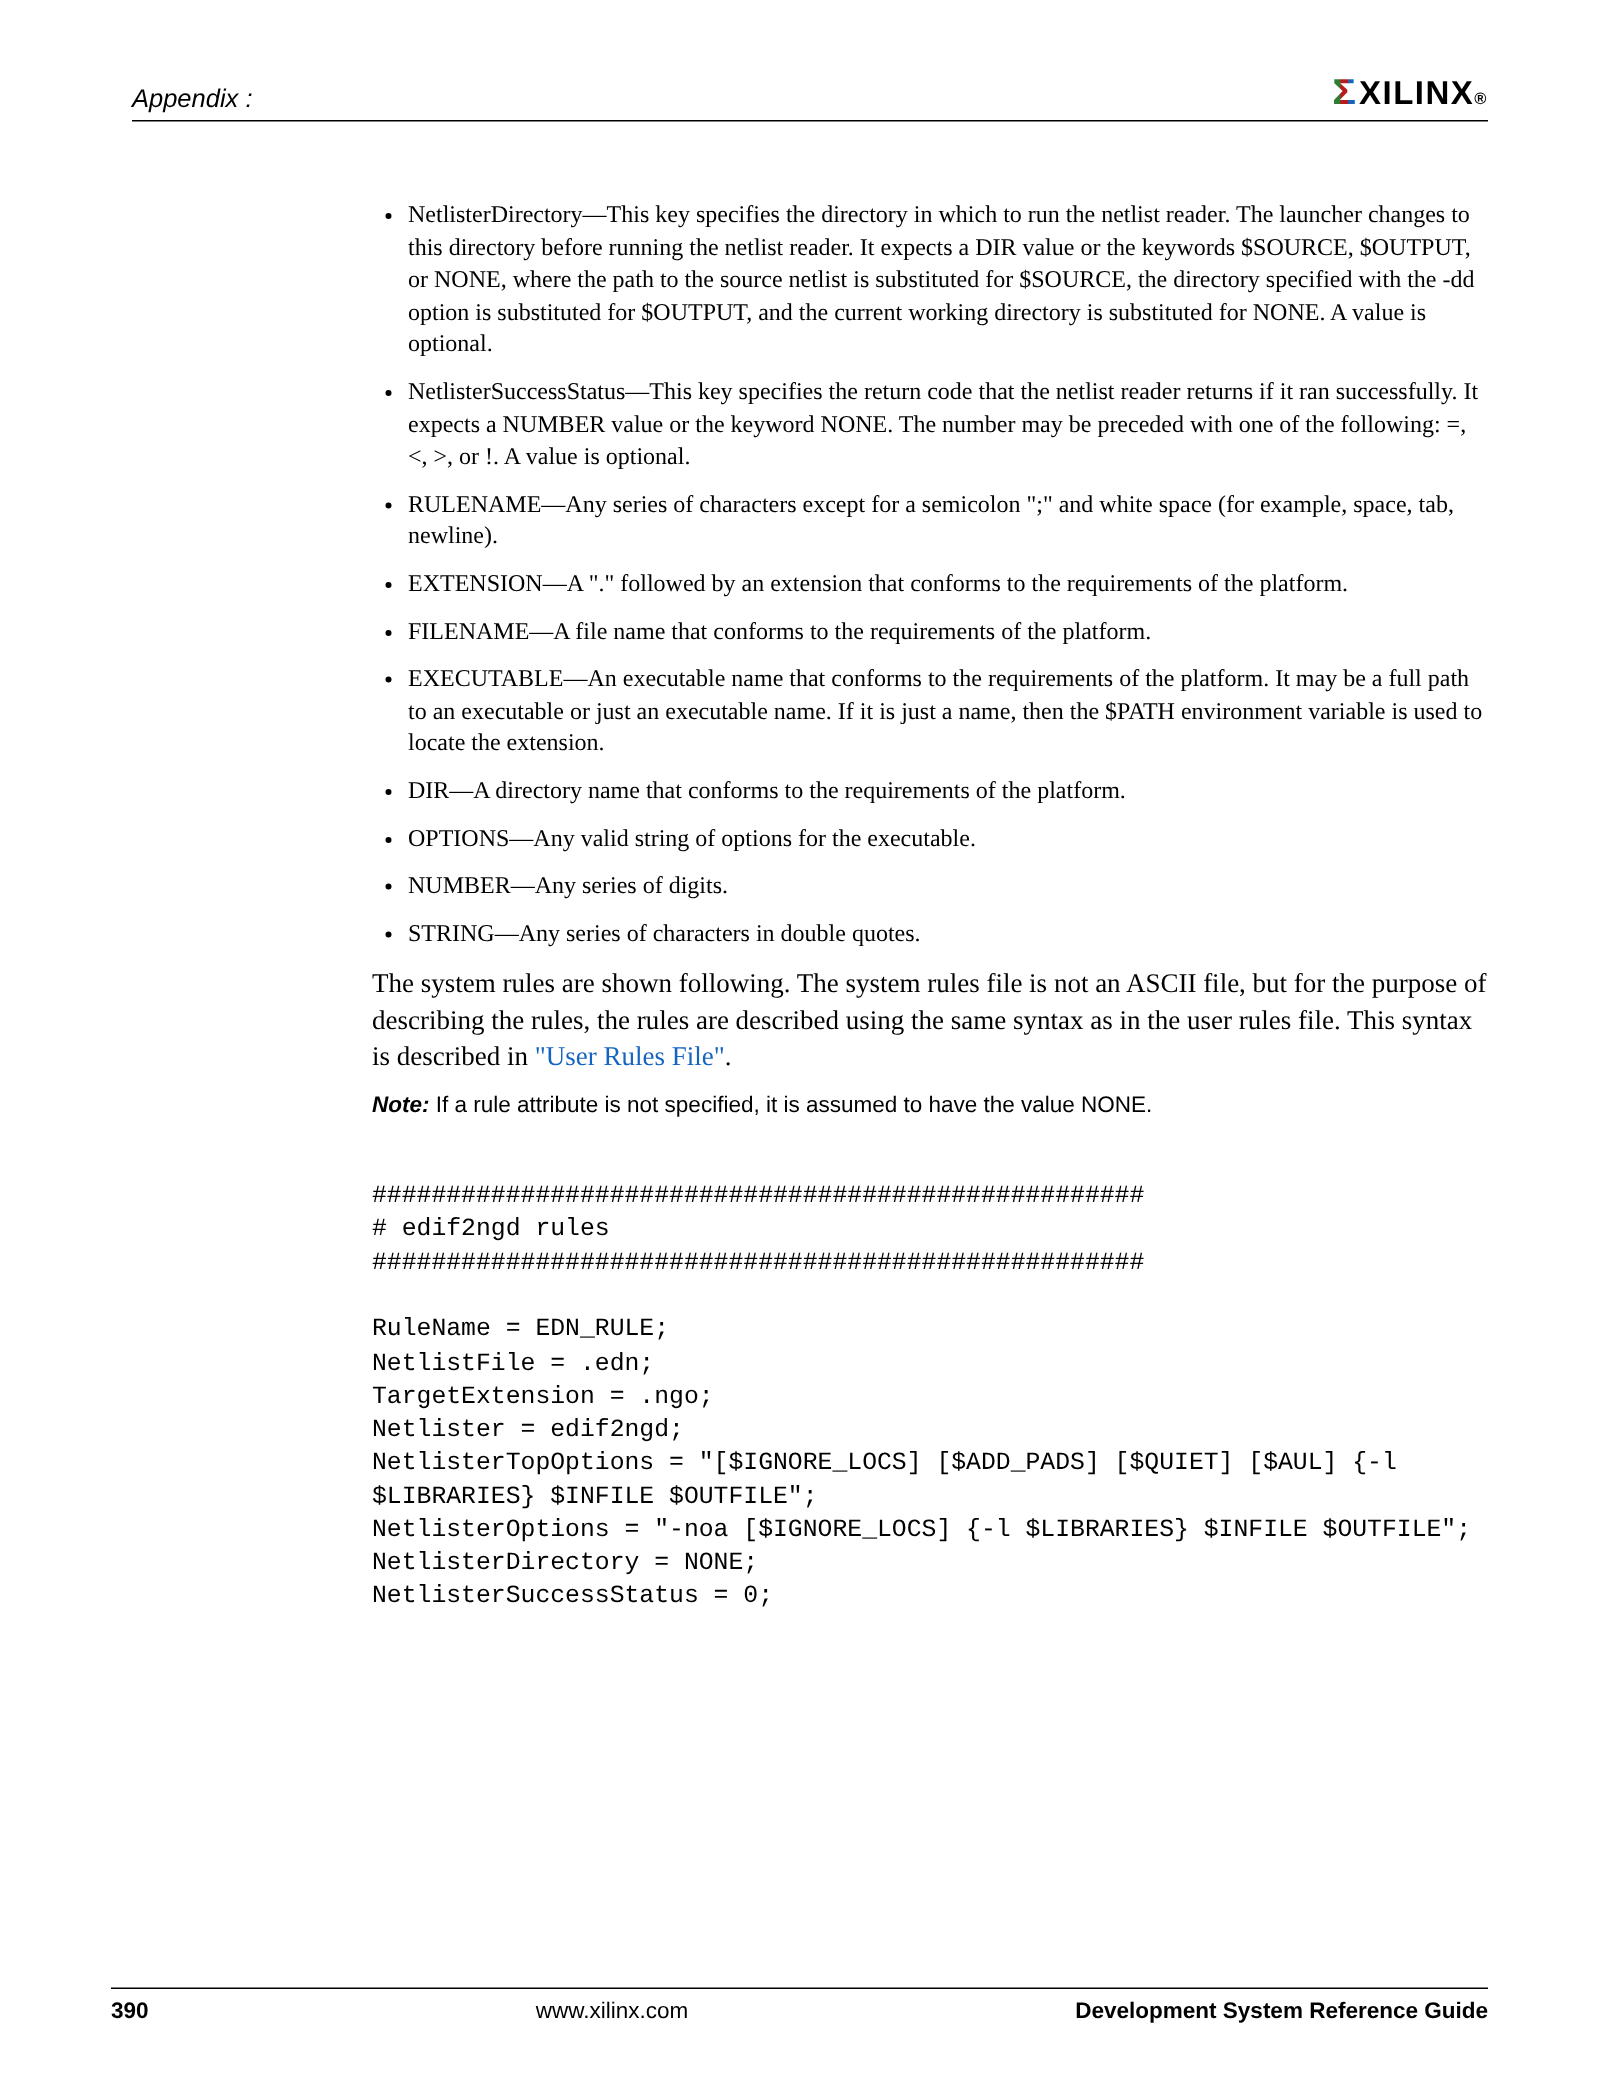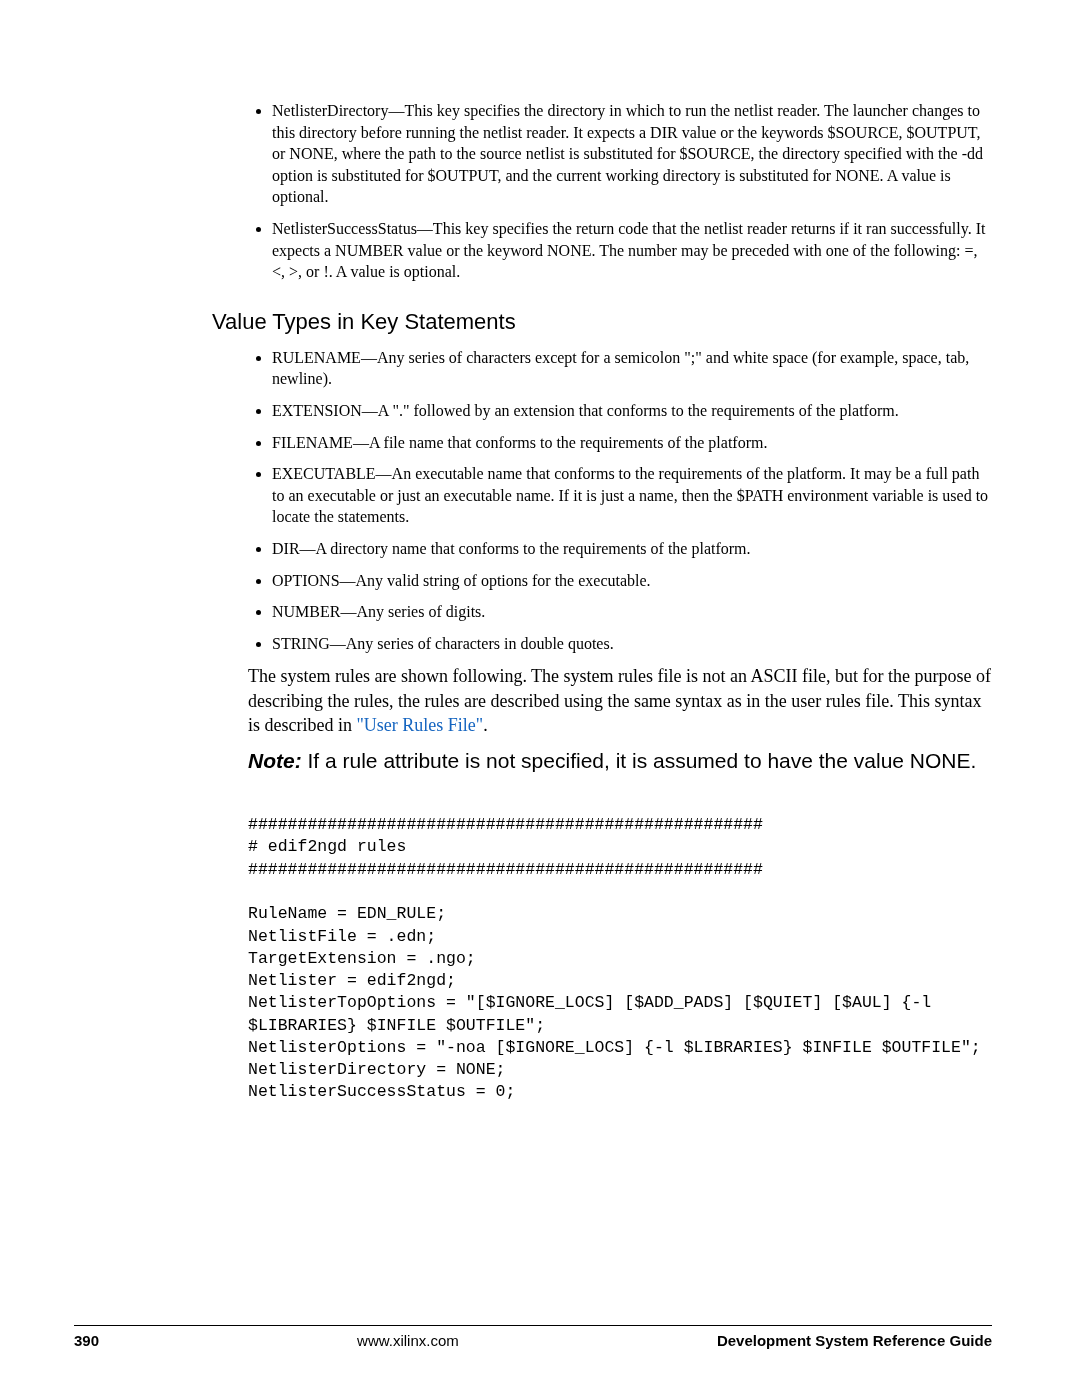--- a/index.html
+++ b/index.html
@@ -61,21 +61,21 @@
   font-family:Arial,Helvetica,sans-serif;
   font-size:28px;
   font-weight:400;
   color:#b71c1c;
   margin-left:-160px;
   padding-left:68px;
   margin-top:30px;
   margin-bottom:14px;
 }
 .link { color:#1565c0; }
-.note-row { font-size:21px; margin-bottom:8px; }
+.note-row { font-size:15px; margin-bottom:8px; }
 .note-label {
   font-family:Arial,Helvetica,sans-serif;
   font-style:italic;
   font-weight:700;
 }
 .note-body {
   font-family:Arial,Helvetica,sans-serif;
 }
 pre.code {
   font-family:"Courier New",Courier,monospace;
@@ -95,35 +95,42 @@
   font-size:15px;
 }
 .footer .pg { font-weight:700; }
 .footer .url { font-weight:400; }
 .footer .title { font-weight:700; }
 </style>
 </head>
 <body>
 
 <div class="page">
+  <div class="header-row">
+    <div class="appendix">Appendix :</div>
+    <div class="logo">
+      <span class="logo-x">Σ</span>
+      <span>XILINX</span>
+      <span class="logo-reg">®</span>
+    </div>
+  </div>
 
   <div class="body-area">
 
     <ul class="bullets">
       <li>NetlisterDirectory—This key specifies the directory in which to run the netlist reader. The launcher changes to this directory before running the netlist reader. It expects a DIR value or the keywords $SOURCE, $OUTPUT, or NONE, where the path to the source netlist is substituted for $SOURCE, the directory specified with the -dd option is substituted for $OUTPUT, and the current working directory is substituted for NONE. A value is optional.</li>
       <li>NetlisterSuccessStatus—This key specifies the return code that the netlist reader returns if it ran successfully. It expects a NUMBER value or the keyword NONE. The number may be preceded with one of the following: =, &lt;, &gt;, or !. A value is optional.</li>
     </ul>
 
-    <div class="h2">Value Types in Key Statements</div>
 
     <ul class="bullets">
       <li>RULENAME—Any series of characters except for a semicolon ";" and white space (for example, space, tab, newline).</li>
       <li>EXTENSION—A "." followed by an extension that conforms to the requirements of the platform.</li>
       <li>FILENAME—A file name that conforms to the requirements of the platform.</li>
-      <li>EXECUTABLE—An executable name that conforms to the requirements of the platform. It may be a full path to an executable or just an executable name. If it is just a name, then the $PATH environment variable is used to locate the statements.</li>
+      <li>EXECUTABLE—An executable name that conforms to the requirements of the platform. It may be a full path to an executable or just an executable name. If it is just a name, then the $PATH environment variable is used to locate the extension.</li>
       <li>DIR—A directory name that conforms to the requirements of the platform.</li>
       <li>OPTIONS—Any valid string of options for the executable.</li>
       <li>NUMBER—Any series of digits.</li>
       <li>STRING—Any series of characters in double quotes.</li>
     </ul>
 
     <div class="para">
       <span>The system rules are shown following. The system rules file is not an ASCII file, but for the purpose of describing the rules, the rules are described using the same syntax as in the user rules file. This syntax is described in </span><span class="link">"User Rules File"</span><span>.</span>
     </div>
     <div class="note-row">

